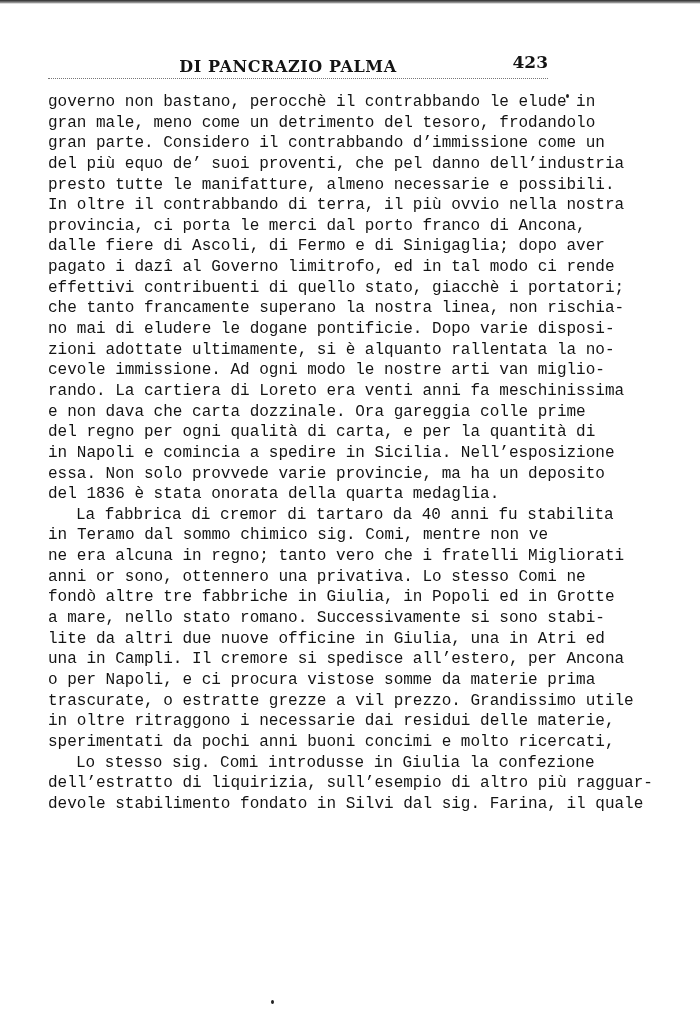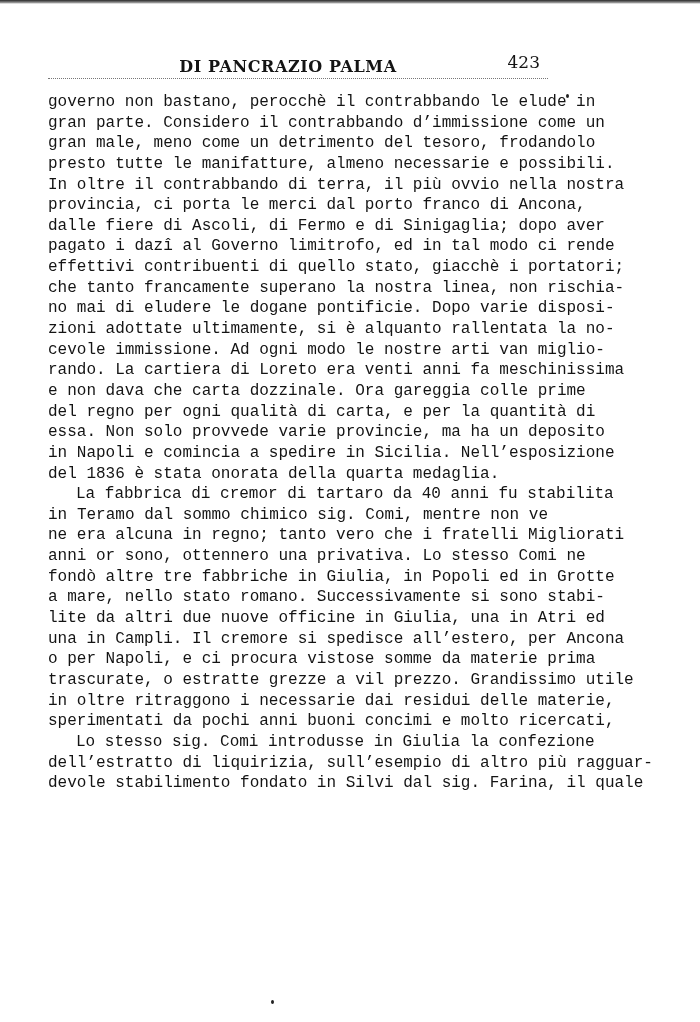--- a/index.html
+++ b/index.html
@@ -12,21 +12,21 @@
     background: linear-gradient(#2a2a2a, #8a8a8a 60%, rgba(255,255,255,0));
   }
   .header {
     position: absolute; left: 48px; top: 52px; width: 504px; height: 28px;
   }
   .running-title {
     position: absolute; left: 0; width: 480px; top: 5px; text-align: center;
     font-size: 16px; letter-spacing: 0.6px; font-weight: bold;
   }
   .page-number {
-    position: absolute; right: 12px; top: 0; font-size: 17px; font-weight: normal; margin-left: 32px;
+    position: absolute; right: 4px; top: 0; font-size: 17px; font-weight: bold; margin-left: 32px;
   }
   .header-rule {
     position: absolute; left: 0; top: 26px; width: 500px; height: 0;
     border-top: 1px dotted #777;
   }
   .body-text {
     position: absolute; left: 48px; top: 92px; width: 500px;
     font-size: 16px; line-height: 20.65px; font-family: Liberation Mono, monospace;
   }
   .line {
@@ -43,37 +43,38 @@
 <div class="scan-edge"></div>
 
 <div class="header">
   <div class="running-title">DI PANCRAZIO PALMA</div>
   <div class="page-number">423</div>
   <div class="header-rule"></div>
 </div>
 
 <div class="body-text" id="body-text">
     <span class="line">governo non bastano, perocchè il contrabbando le elude in</span>
+    <span class="line">gran male, meno come un detrimento del tesoro, frodandolo</span>
     <span class="line">gran parte. Considero il contrabbando d’immissione come un</span>
-    <span class="line">gran male, meno come un detrimento del tesoro, frodandolo</span>
+    <span class="line">del più equo de’ suoi proventi, che pel danno dell’industria</span>
     <span class="line">presto tutte le manifatture, almeno necessarie e possibili.</span>
     <span class="line">In oltre il contrabbando di terra, il più ovvio nella nostra</span>
     <span class="line">provincia, ci porta le merci dal porto franco di Ancona,</span>
     <span class="line">dalle fiere di Ascoli, di Fermo e di Sinigaglia; dopo aver</span>
     <span class="line">pagato i dazî al Governo limitrofo, ed in tal modo ci rende</span>
     <span class="line">effettivi contribuenti di quello stato, giacchè i portatori;</span>
     <span class="line">che tanto francamente superano la nostra linea, non rischia-</span>
     <span class="line">no mai di eludere le dogane pontificie. Dopo varie disposi-</span>
     <span class="line">zioni adottate ultimamente, si è alquanto rallentata la no-</span>
     <span class="line">cevole immissione. Ad ogni modo le nostre arti van miglio-</span>
     <span class="line">rando. La cartiera di Loreto era venti anni fa meschinissima</span>
     <span class="line">e non dava che carta dozzinale. Ora gareggia colle prime</span>
     <span class="line">del regno per ogni qualità di carta, e per la quantità di</span>
+    <span class="line">in Napoli e comincia a spedire in Sicilia. Nell’esposizione</span>
     <span class="line">essa. Non solo provvede varie provincie, ma ha un deposito</span>
-    <span class="line">in Napoli e comincia a spedire in Sicilia. Nell’esposizione</span>
     <span class="line last">del 1836 è stata onorata della quarta medaglia.</span>
     <span class="line indent">La fabbrica di cremor di tartaro da 40 anni fu stabilita</span>
     <span class="line">in Teramo dal sommo chimico sig. Comi, mentre non ve</span>
     <span class="line">ne era alcuna in regno; tanto vero che i fratelli Migliorati</span>
     <span class="line">anni or sono, ottennero una privativa. Lo stesso Comi ne</span>
     <span class="line">fondò altre tre fabbriche in Giulia, in Popoli ed in Grotte</span>
     <span class="line">a mare, nello stato romano. Successivamente si sono stabi-</span>
     <span class="line">lite da altri due nuove officine in Giulia, una in Atri ed</span>
     <span class="line">una in Campli. Il cremore si spedisce all’estero, per Ancona</span>
     <span class="line">o per Napoli, e ci procura vistose somme da materie prima</span>

